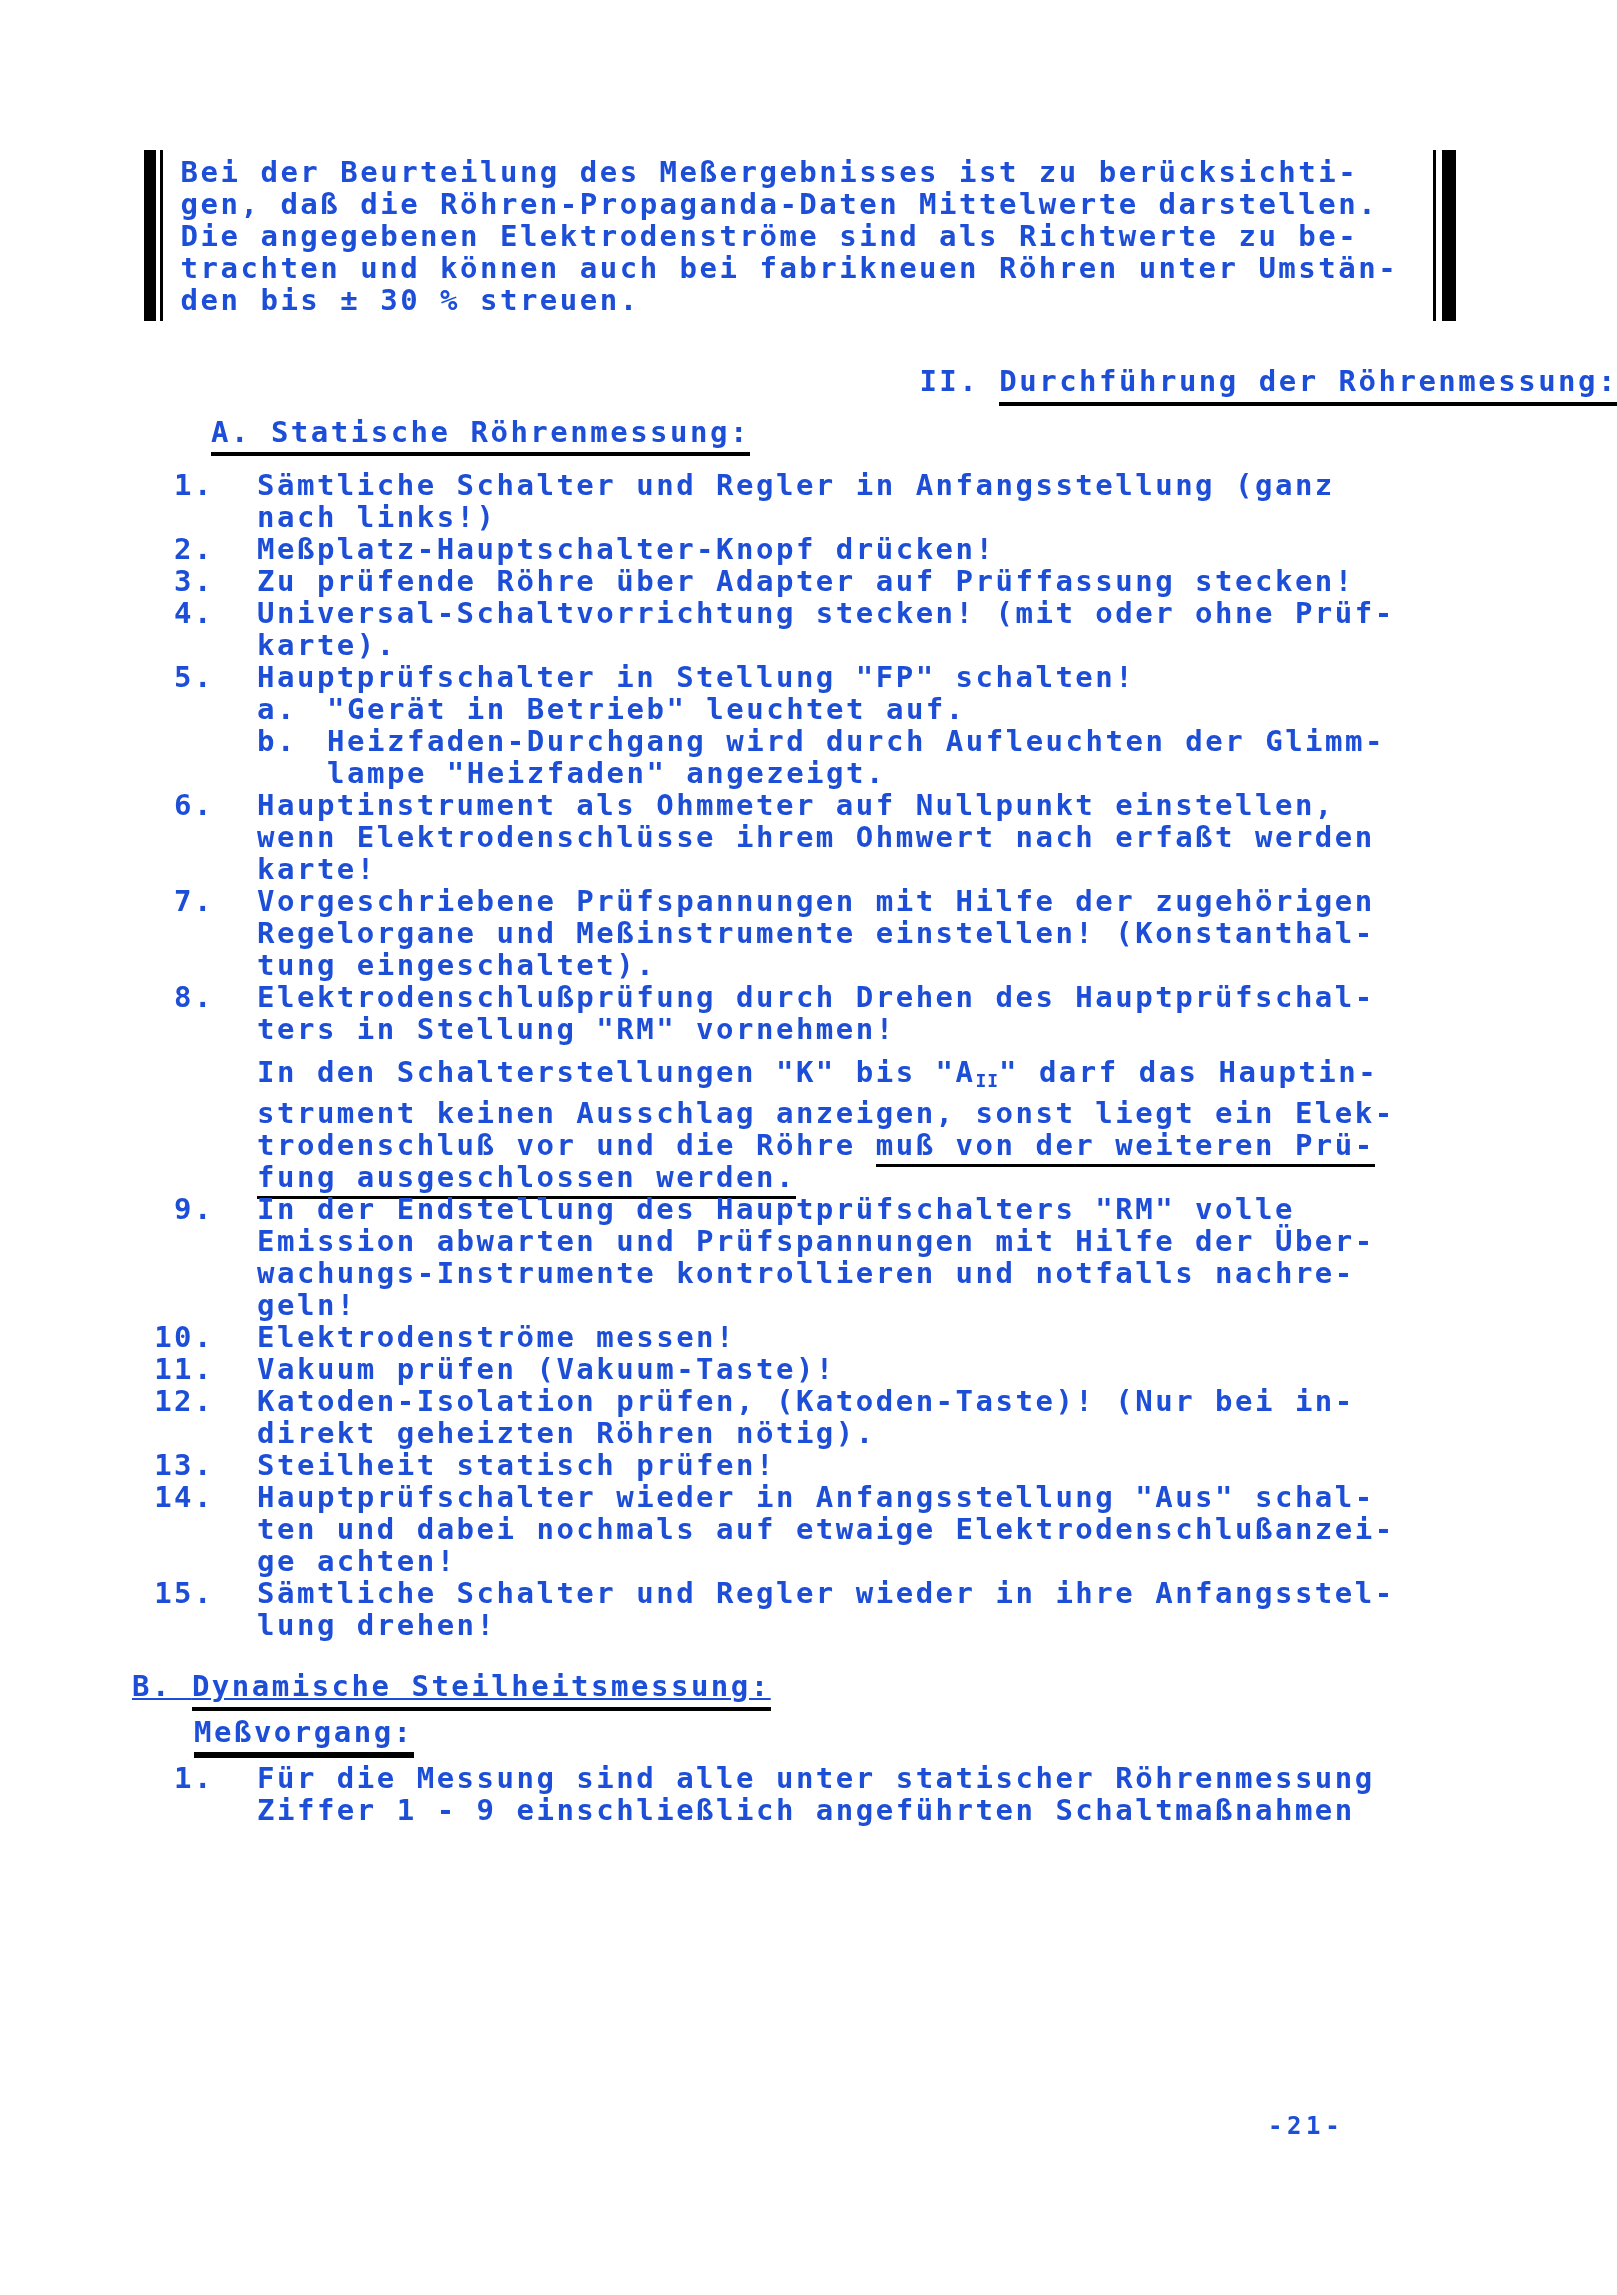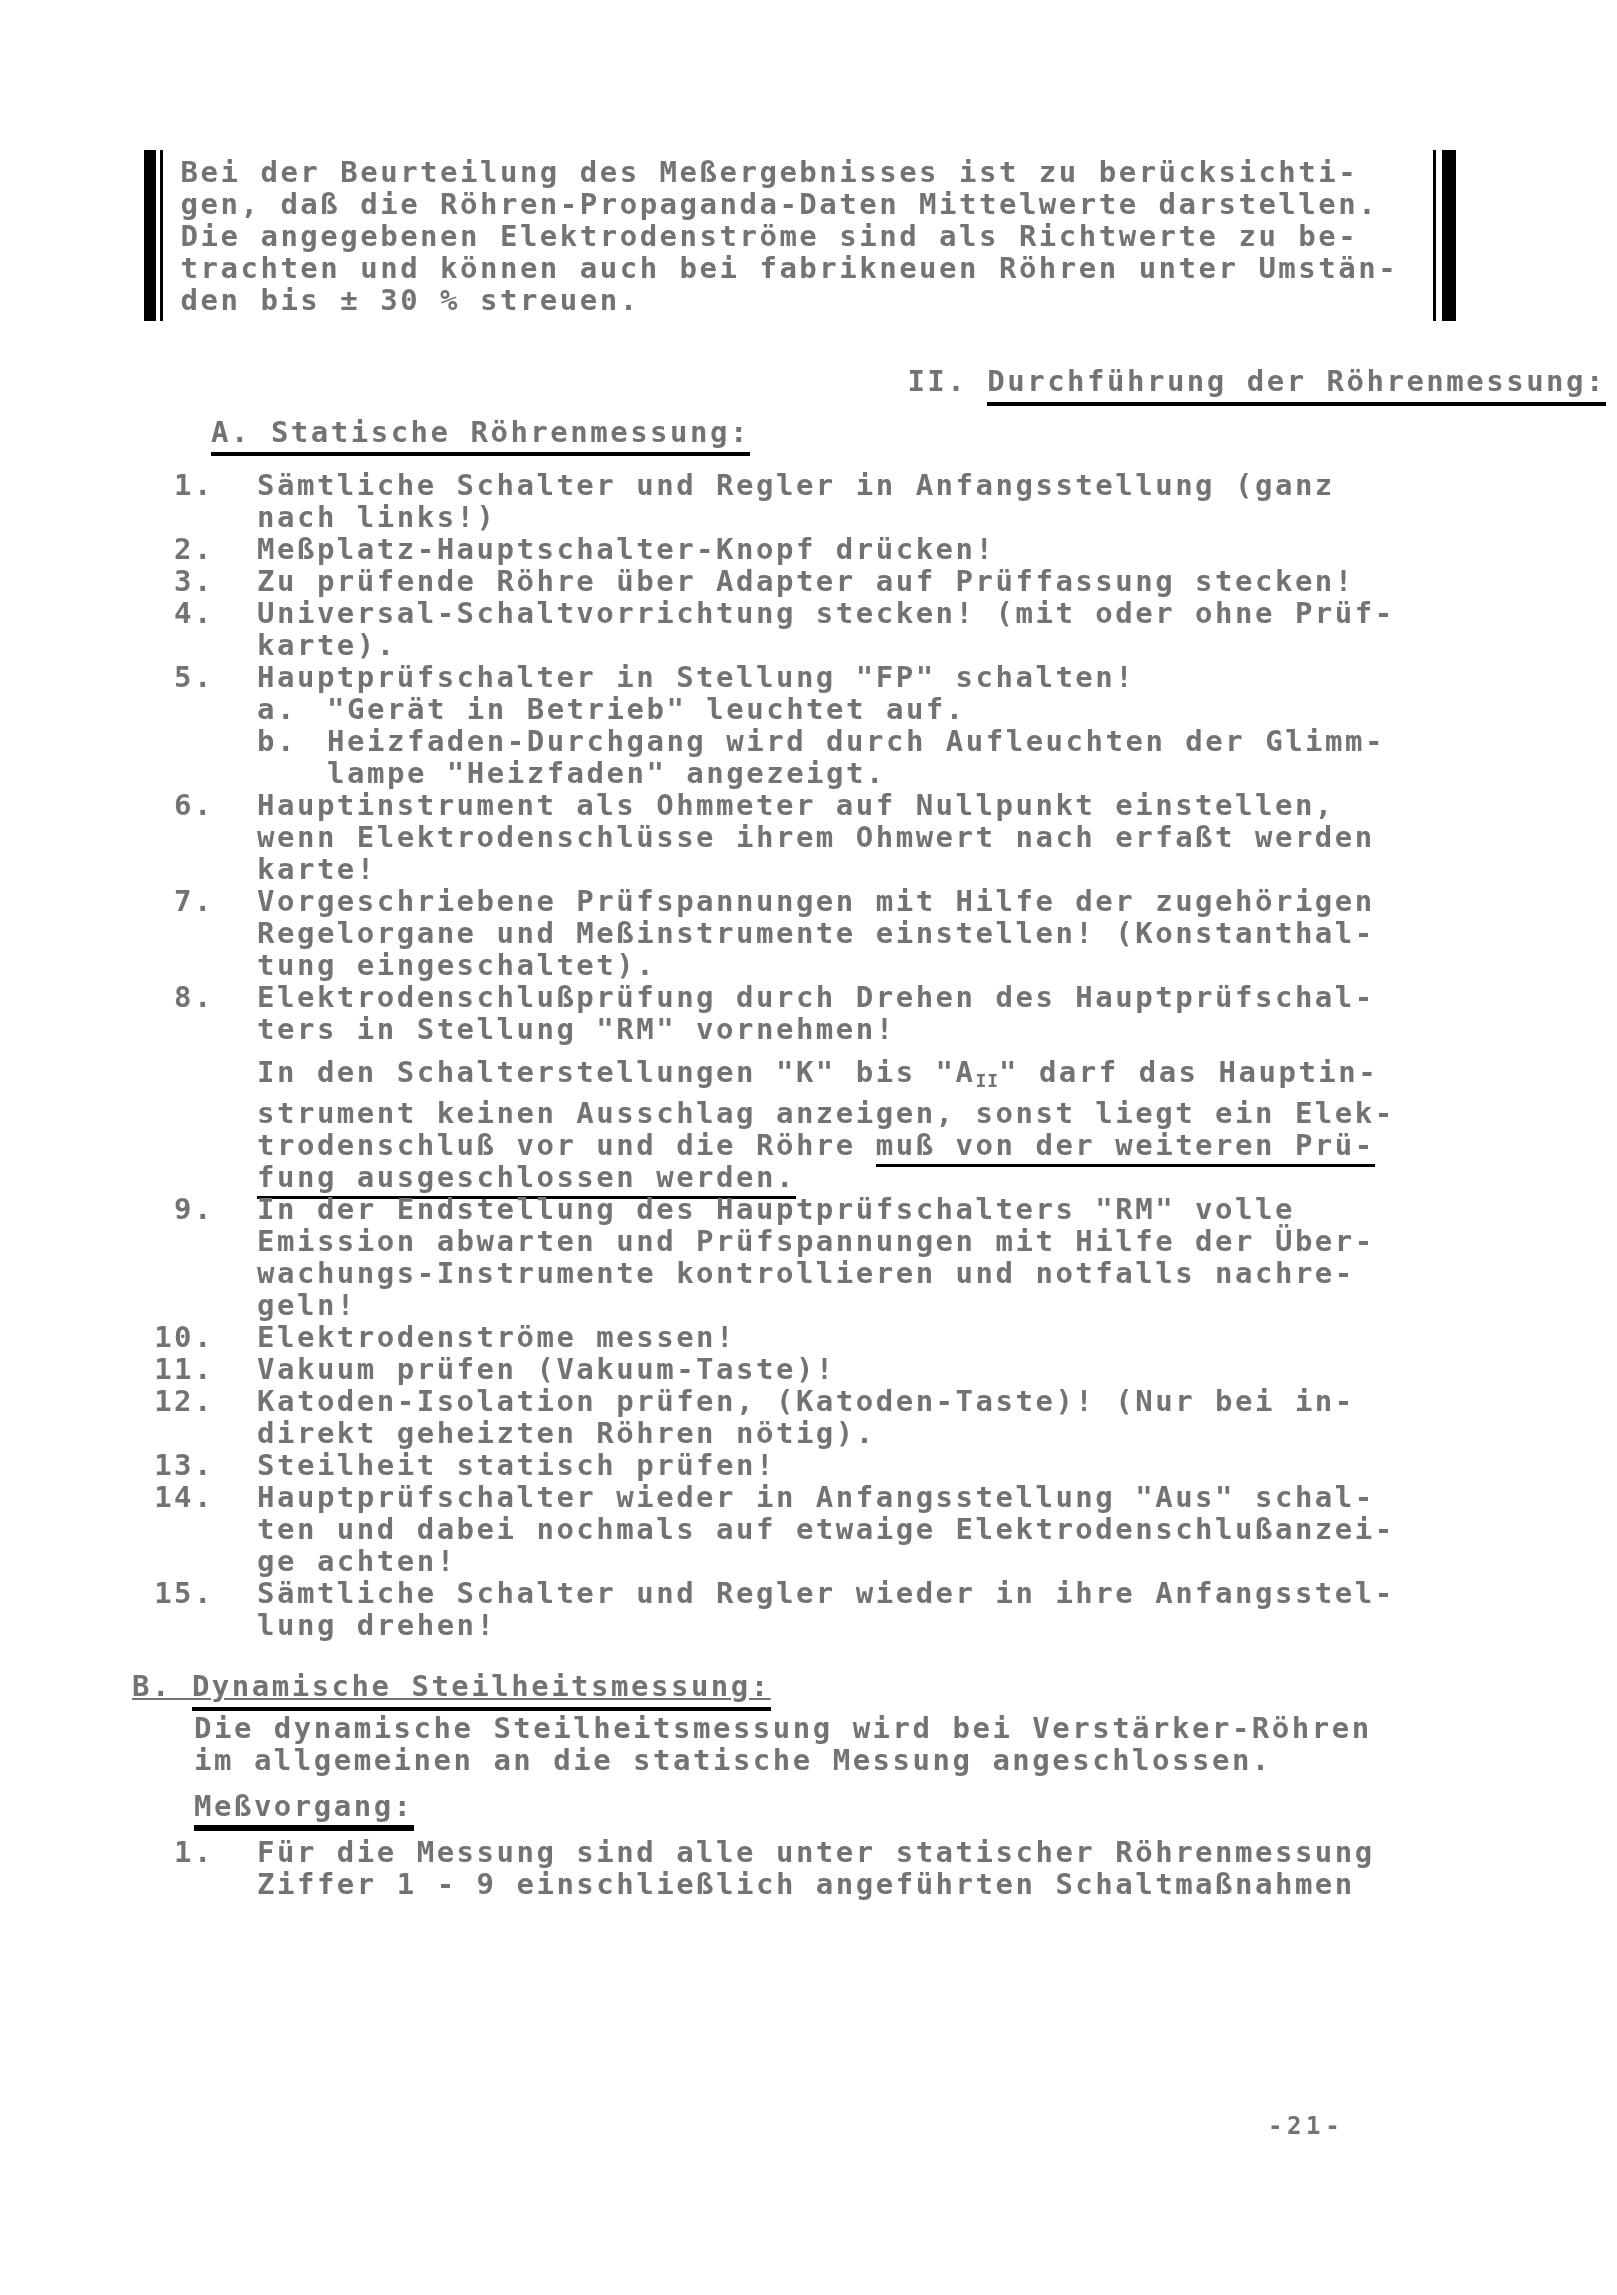--- a/index.html
+++ b/index.html
@@ -1,25 +1,25 @@
 <!DOCTYPE html>
 <html style="font-size:7.4px"><head>
 <meta charset="utf-8">
 <style>
   html,body{margin:0;padding:0;background:#fff;}
   .page{
     position:relative;
     width:1618px;height:2274px;
-    background:#fff;color:#737373;
+    background:#fff;color:#1d4ed8;
     font-family:"DejaVu Sans Mono", monospace;
     font-weight:700;
     font-size:29px;line-height:32px;letter-spacing:2.5px;
     overflow:hidden;
     box-sizing:border-box;
-    padding:150px 12px 0 132px;
+    padding:150px 0 0 132px;
   }
   .line{white-space:pre;}
   .u{border-bottom:3.7px solid #000;padding-bottom:1.9px;}
   sub.ss{font-size:0.62em;letter-spacing:0.9px;vertical-align:-0.28em;}
 
   
   .warnbox{
     position:relative;
     margin-left:11.6px;width:1312px;
     padding:5.6px 0 5.6px 37px;
@@ -201,24 +201,20 @@
         <div class="lines">
           <div class="line"><span>Sämtliche Schalter und Regler wieder in ihre Anfangsstel-</span></div>
           <div class="line"><span>lung drehen!</span></div>
         </div>
       </div>
     </div>
 
   <div class="line bheadrow"><span>B. </span><span class="hu">Dynamische Steilheitsmessung:</span></div>
 
   <div id="flow-b">
-      <div class="para b-ind" style="margin-top: 9.3px;">
-        <div class="line"><span>Die dynamische Steilheitsmessung wird bei Verstärker-Röhren</span></div>
-        <div class="line"><span>im allgemeinen an die statische Messung angeschlossen.</span></div>
-      </div>
       <div class="line subheading" style="margin-top: 14px;"><span class="hu">Meßvorgang:</span></div>
       <div class="row" style="margin-top: 14px;">
         <div class="marker">1. </div>
         <div class="lines">
           <div class="line"><span>Für die Messung sind alle unter statischer Röhrenmessung</span></div>
           <div class="line"><span>Ziffer 1 - 9 einschließlich angeführten Schaltmaßnahmen</span></div>
         </div>
       </div>
     </div>
 

